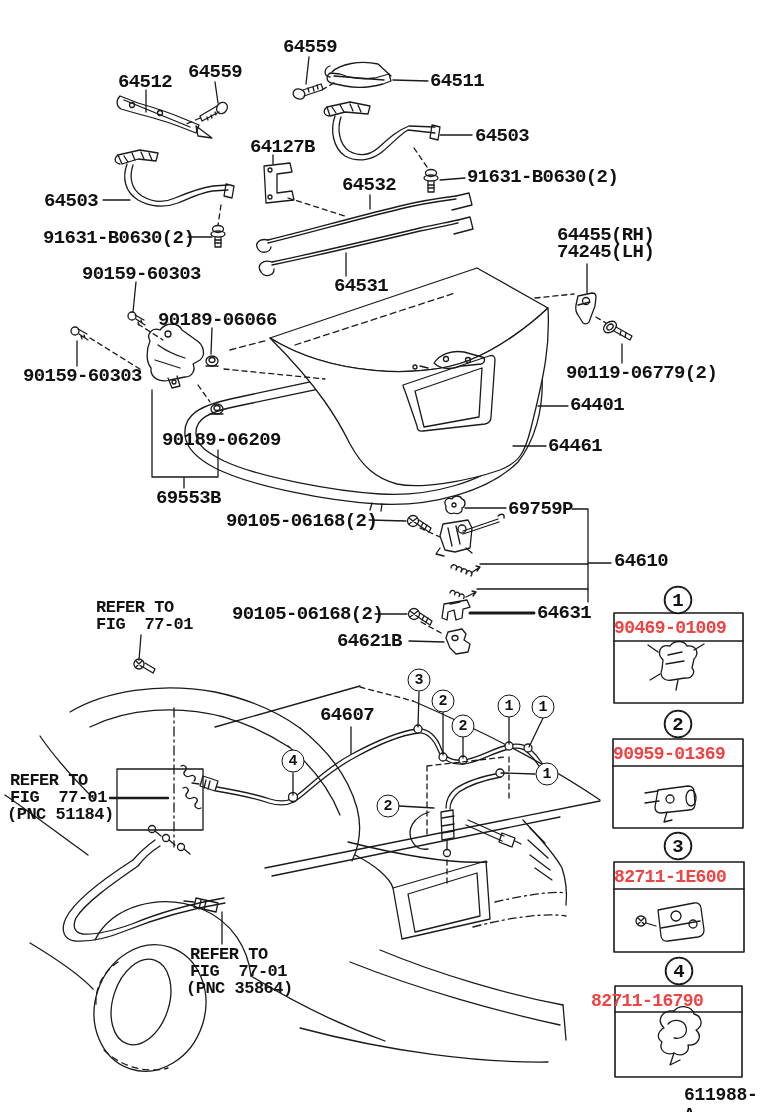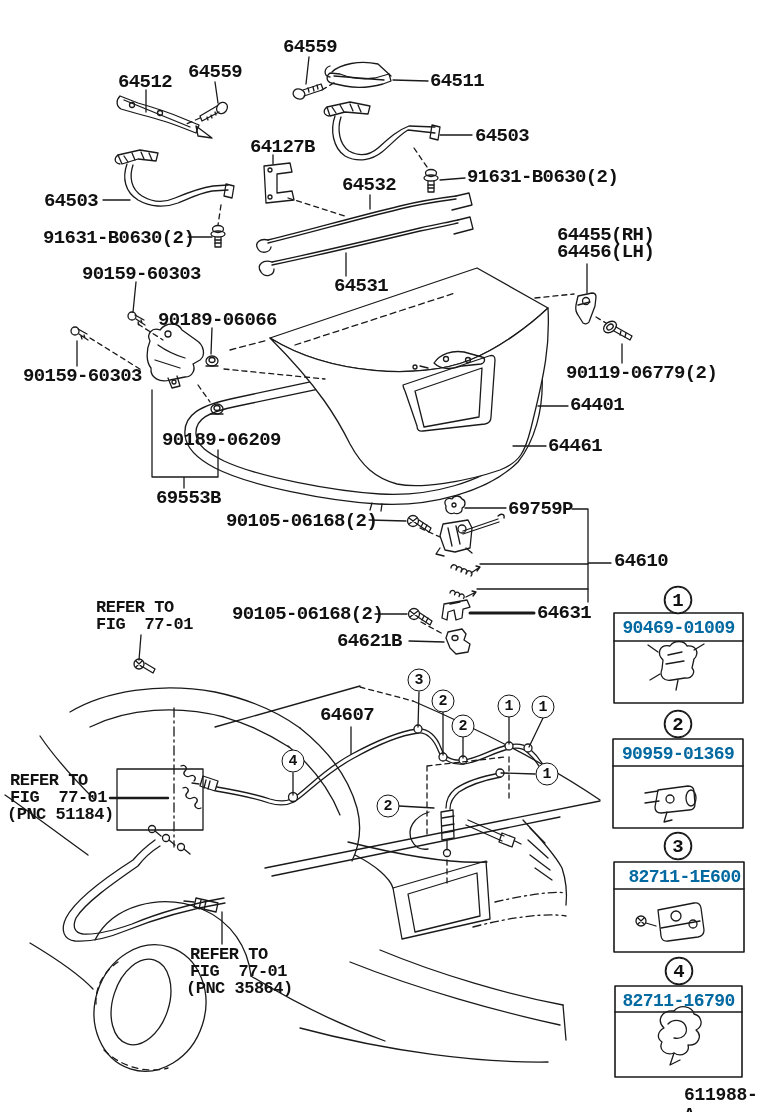--- a/index.html
+++ b/index.html
@@ -9,21 +9,21 @@
   .lbl{position:absolute;font-size:19px;font-weight:bold;letter-spacing:-0.6px;
        white-space:pre;line-height:1.0;color:#111;}
   .note{position:absolute;font-size:17px;font-weight:bold;letter-spacing:-0.5px;
         white-space:pre;line-height:1.0;color:#111;}
   .dwg{position:absolute;font-size:18px;font-weight:bold;letter-spacing:-0.3px;color:#111;}
   .co{position:absolute;width:23px;height:23px;border:1.6px solid #111;border-radius:50%;
       display:flex;align-items:center;justify-content:center;font-size:15px;font-weight:bold;
       transform:translate(-50%,-50%);background:#fff;box-sizing:border-box;}
   .co.big{width:27px;height:27px;font-size:19px;}
   .boxhdr{position:absolute;font-size:18px;font-weight:bold;letter-spacing:-0.6px;
-          text-align:center;white-space:pre;color:#0369a1;}
+          text-align:left;white-space:pre;color:#ef4444;}
 </style>
 </head>
 <body>
 
 <div class="stage">
 
 <svg width="760" height="1112" viewBox="0 0 760 1112" fill="none" stroke="#1a1a1a" stroke-width="1.3" stroke-linecap="round" stroke-linejoin="round">
 
   <g>
     <path d="M185,435 C183,415 200,405 235,398 L460,350 C505,340 540,345 542,375 C544,410 534,442 518,462 C488,492 430,507 378,504 C328,501 250,486 215,468 C196,458 186,448 185,435 Z"></path>
@@ -370,21 +370,21 @@
 <div class="lbl" style="left:475px;top:127px">64503</div>
 <div class="lbl" style="left:250px;top:138px">64127B</div>
 <div class="lbl" style="left:467px;top:168px">91631-B0630(2)</div>
 <div class="lbl" style="left:342px;top:176px">64532</div>
 <div class="lbl" style="left:44px;top:192px">64503</div>
 <div class="lbl" style="left:43px;top:229px">91631-B0630(2)</div>
 <div class="lbl" style="left:82px;top:265px">90159-60303</div>
 <div class="lbl" style="left:334px;top:277px">64531</div>
 <div class="lbl" style="left:158px;top:311px">90189-06066</div>
 <div class="lbl" style="left:557px;top:226px">64455(RH)</div>
-<div class="lbl" style="left:557px;top:243px">64456(LH)</div>
+<div class="lbl" style="left:557px;top:243px">74245(LH)</div>
 <div class="lbl" style="left:23px;top:367px">90159-60303</div>
 <div class="lbl" style="left:566px;top:364px">90119-06779(2)</div>
 <div class="lbl" style="left:570px;top:396px">64401</div>
 <div class="lbl" style="left:162px;top:431px">90189-06209</div>
 <div class="lbl" style="left:548px;top:437px">64461</div>
 <div class="lbl" style="left:156px;top:489px">69553B</div>
 <div class="lbl" style="left:226px;top:512px">90105-06168(2)</div>
 <div class="lbl" style="left:508px;top:500px">69759P</div>
 <div class="lbl" style="left:614px;top:552px">64610</div>
 <div class="lbl" style="left:232px;top:605px">90105-06168(2)</div>
@@ -411,17 +411,17 @@
 <div class="co" style="left:293px;top:761px">4</div>
 
 <div class="co big" style="left:678px;top:600px">1</div>
 <div class="co big" style="left:678px;top:724px">2</div>
 <div class="co big" style="left:678px;top:846px">3</div>
 <div class="co big" style="left:679px;top:971px">4</div>
 
 <div class="boxhdr" style="left:614px;top:618px;width:129px">90469-01009</div>
 <div class="boxhdr" style="left:613px;top:744px;width:130px">90959-01369</div>
 <div class="boxhdr" style="left:614px;top:867px;width:141px">82711-1E600</div>
-<div class="boxhdr" style="left:615px;top:991px;width:127px">82711-16790</div>
+<div class="boxhdr" style="left:591px;top:991px;width:127px">82711-16790</div>
 
 <div class="dwg" style="left:684px;top:1085px">611988-A</div>
 
 </div>
 
 </body></html>

